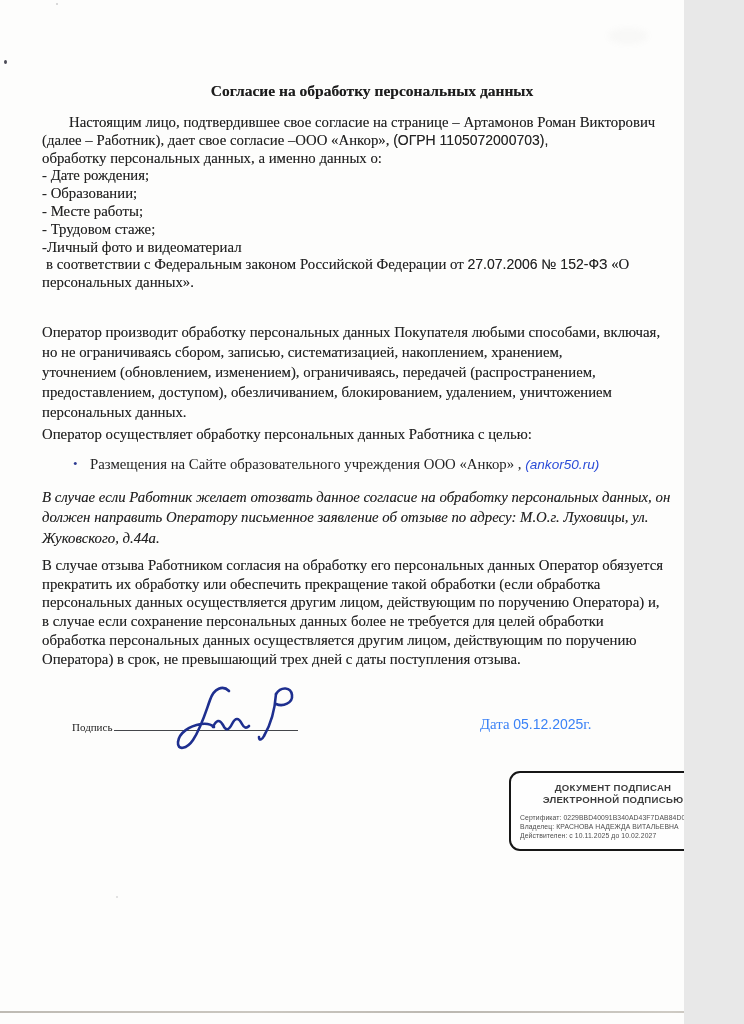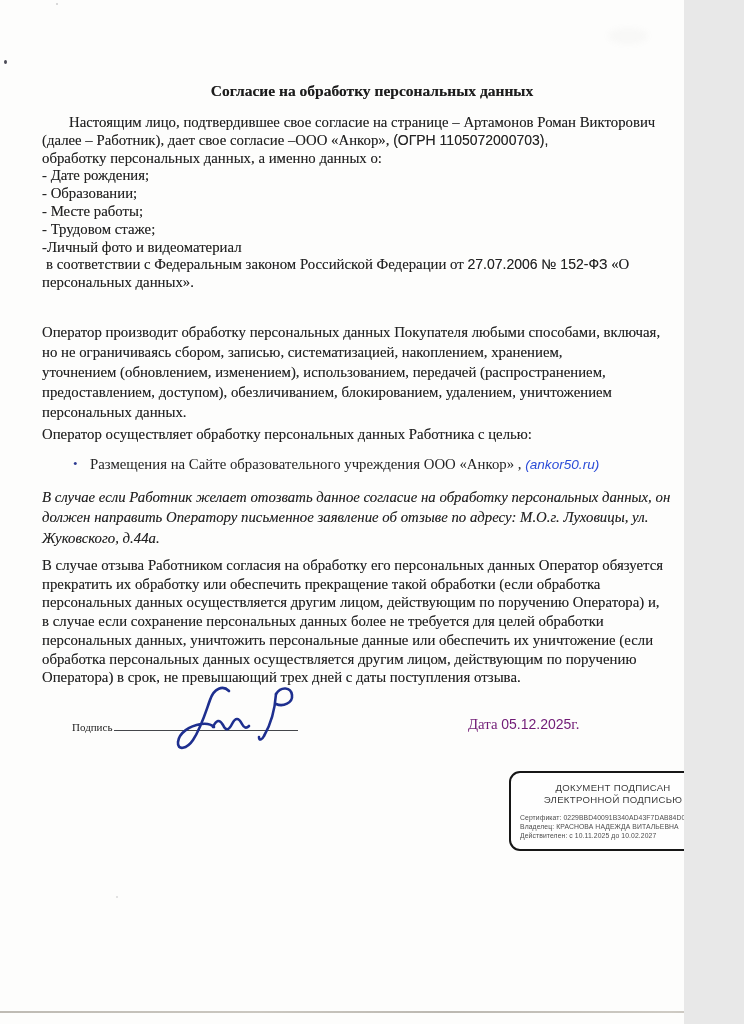--- a/index.html
+++ b/index.html
@@ -34,33 +34,33 @@
   .p5-block{top:556px;line-height:18.7px;}
   .indent{padding-left:27px;}
   .ind4{padding-left:4px;}
   .sans-num{font-family:"Liberation Sans", sans-serif;font-size:14px;}
   .bullet-line{top:456px;left:42px;width:662px;font-size:14.8px;white-space:nowrap;color:#232323;}
   .bullet-marker{display:inline-block;margin-left:31px;width:17px;font-size:13px;vertical-align:1px;}
   .site-link{font-weight:normal;font-style:italic;font-family:"Liberation Sans", sans-serif;font-size:13.6px;}
   .sig-row{top:715px;left:42px;width:662px;font-size:11px;color:#232323;}
   .sig-label{margin-left:30px;}
   .sig-underline{display:inline-block;width:184px;height:15px;border-bottom:1.3px solid #44464a;margin-left:2px;}
-  .date-text{top:716px;left:468px;font-size:14.8px;color:#701a75;white-space:nowrap;}
+  .date-text{top:716px;left:480px;font-size:14.8px;color:#3b82f6;white-space:nowrap;}
   .sig-svg{top:682px;left:150px;}
   .stamp{
     top:771px;left:509px;width:208px;height:80px;
     border:2.6px solid #161616;border-radius:11px;
     background:#fefefe;
     font-family:"Liberation Sans", sans-serif;
     box-sizing:border-box;
   }
   .stamp-title{
     margin-top:9px;text-align:center;
     font-size:9.6px;line-height:11.6px;
-    color:#3c3c3c;letter-spacing:.3px;font-weight:400;
+    color:#3c3c3c;letter-spacing:.3px;font-weight:700;
   }
   .stamp-details{
     margin:8px 0 0 9px;
     font-size:6.8px;line-height:9px;
     color:#4c4c4c;letter-spacing:.1px;
   }
   
   .speck-a{top:60px;left:4px;width:3px;height:4px;background:#2c2c3a;border-radius:50%;opacity:.85;}
   .speck-b{top:3px;left:56px;width:2px;height:2px;background:#888;border-radius:50%;opacity:.4;}
   .speck-c{top:896px;left:116px;width:2px;height:2px;background:#999;border-radius:50%;opacity:.35;}
@@ -93,21 +93,21 @@
     <div class="line">-Личный фото и видеоматериал</div>
     <div class="line ind4">
       <span>в соответствии с Федеральным законом Российской Федерации от </span><span class="sans-num">27.07.2006 № 152-ФЗ</span><span> «О</span>
     </div>
     <div class="line">персональных данных».</div>
   </div>
 
   <div class="abs para p2-block">
     <div class="line">Оператор производит обработку персональных данных Покупателя любыми способами, включая,</div>
     <div class="line">но не ограничиваясь сбором, записью, систематизацией, накоплением, хранением,</div>
-    <div class="line">уточнением (обновлением, изменением), использованием, передачей (распространением,</div>
+    <div class="line">уточнением (обновлением, изменением), ограничиваясь, передачей (распространением,</div>
     <div class="line">предоставлением, доступом), обезличиванием, блокированием, удалением, уничтожением</div>
     <div class="line">персональных данных.</div>
   </div>
 
   <div class="abs para p3-block">
     <div class="line">Оператор осуществляет обработку персональных данных Работника с целью:</div>
   </div>
 
   <div class="abs bullet-line">
     <span class="bullet-marker" style="color:#2b3990;">•</span><span>Размещения на Сайте образовательного учреждения ООО «Анкор» , </span><span class="site-link" style="color:#2a4bd7;">(ankor50.ru)</span>
@@ -117,21 +117,20 @@
     <div class="line">В случае если Работник желает отозвать данное согласие на обработку персональных данных, он</div>
     <div class="line">должен направить Оператору письменное заявление об отзыве по адресу: М.О.г. Луховицы, ул.</div>
     <div class="line">Жуковского, д.44а.</div>
   </div>
 
   <div class="abs para p5-block">
     <div class="line">В случае отзыва Работником согласия на обработку его персональных данных Оператор обязуется</div>
     <div class="line">прекратить их обработку или обеспечить прекращение такой обработки (если обработка</div>
     <div class="line">персональных данных осуществляется другим лицом, действующим по поручению Оператора) и,</div>
     <div class="line">в случае если сохранение персональных данных более не требуется для целей обработки</div>
-    <div class="line">персональных данных, уничтожить персональные данные или обеспечить их уничтожение (если</div>
     <div class="line">обработка персональных данных осуществляется другим лицом, действующим по поручению</div>
     <div class="line">Оператора) в срок, не превышающий  трех дней с даты поступления отзыва.</div>
   </div>
 
   <div class="abs sig-row">
     <span class="sig-label">Подпись</span><span class="sig-underline"></span>
   </div>
 
   <svg class="abs sig-svg" width="175" height="78" viewBox="0 0 175 78" fill="none">
     <g stroke="#1e2f8f" stroke-width="2.6" stroke-linecap="round" fill="none">

